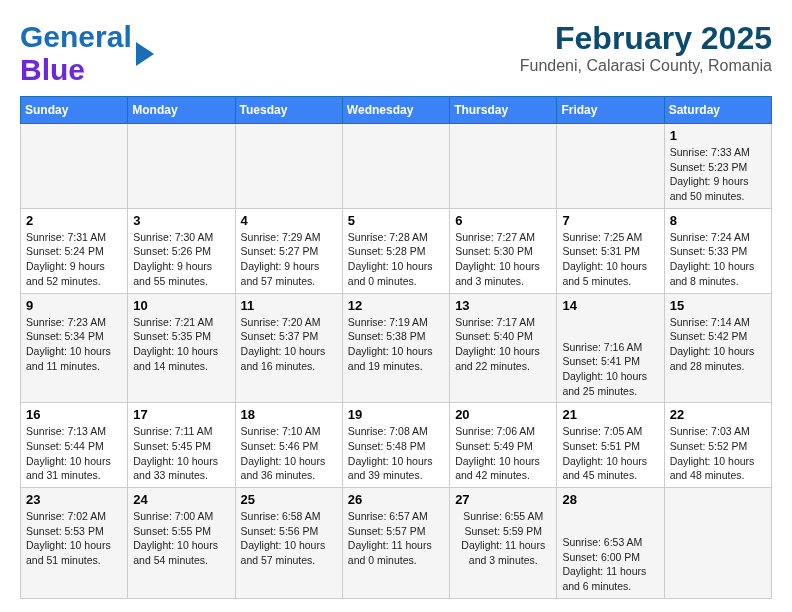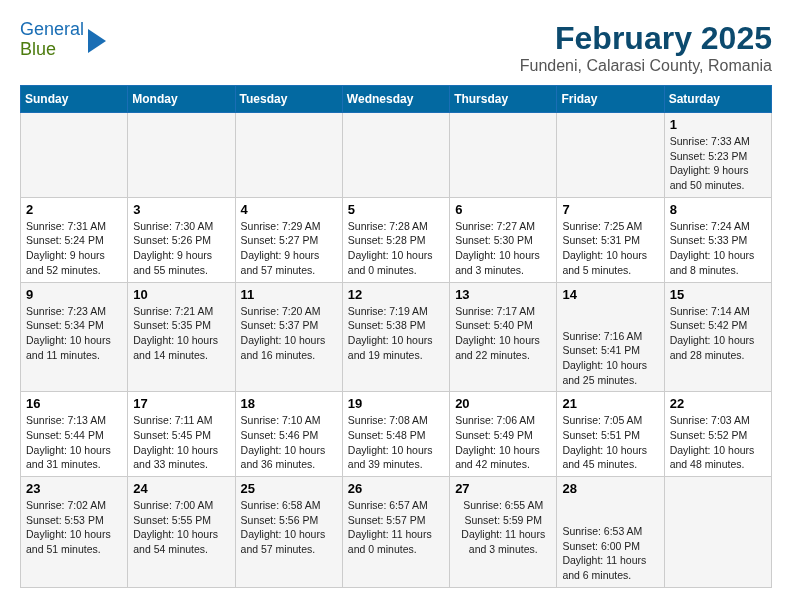--- a/index.html
+++ b/index.html
@@ -14,22 +14,22 @@
       display: flex;
       justify-content: space-between;
       align-items: flex-start;
       margin-bottom: 10px;
     }
     .logo {
       display: flex;
       align-items: center;
     }
     .logo-text {
-      font-size: 18px;
-      font-weight: normal;
+      font-size: 30px;
+      font-weight: bold;
       color: #333;
       line-height: 1.1;
     }
     .logo-text span {
       color: #1a6eb5;
     }
     .logo-arrow {
       width: 0;
       height: 0;
       border-left: 18px solid #1a6eb5;
@@ -49,21 +49,21 @@
     .subtitle {
       font-size: 16px;
       color: #555;
     }
     .calendar {
       width: 100%;
       border-collapse: collapse;
       font-size: 11px;
     }
     .calendar thead tr th {
-      background-color: #0369a1;
+      background-color: #3b82f6;
       color: #fff;
       padding: 6px 4px;
       text-align: left;
       font-size: 12px;
       font-weight: bold;
       border: 1px solid #1a6eb5;
     }
     .calendar tbody tr td {
       border: 1px solid #ccc;
       vertical-align: top;
@@ -98,21 +98,21 @@
     }
   </style>
 </head>
 <body>
 
 <div class="header">
   <div class="logo">
     <div>
       <div class="logo-text">
         <span>General</span><br>
-        <span style="color:#4d7c0f;">Blue</span>
+        <span style="color:#6d28d9;">Blue</span>
       </div>
     </div>
     <div class="logo-arrow"></div>
   </div>
   <div class="title-block">
     <div class="month-title">February 2025</div>
     <div class="subtitle">Fundeni, Calarasi County, Romania</div>
   </div>
 </div>
 

